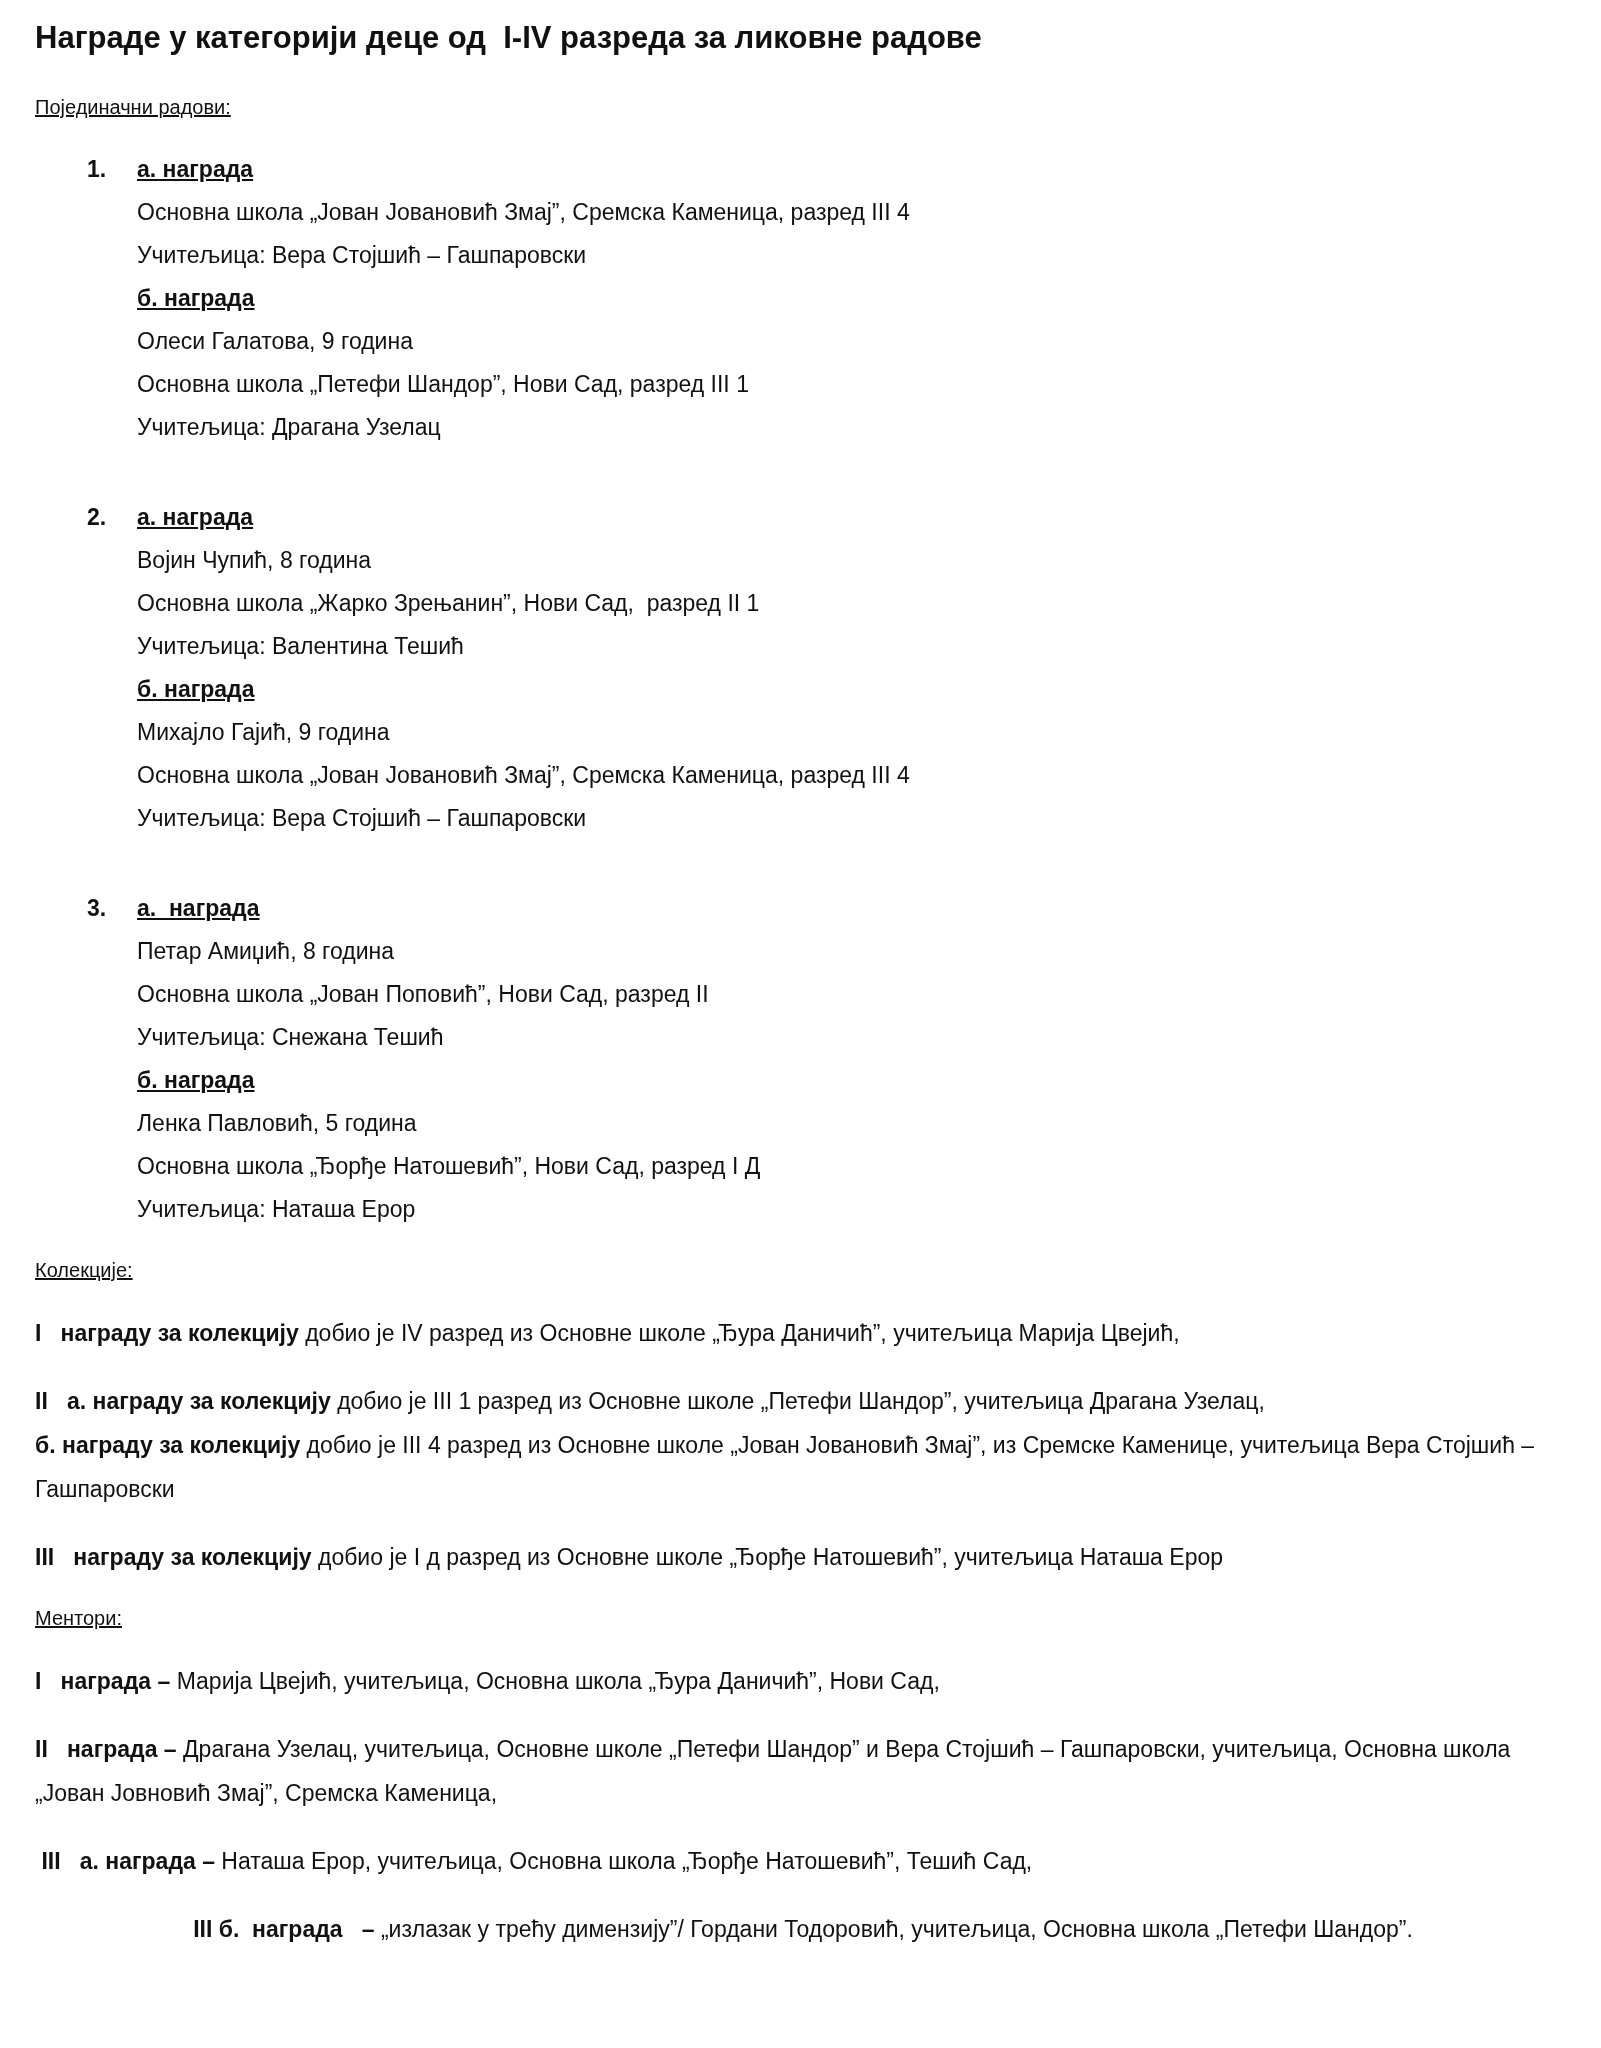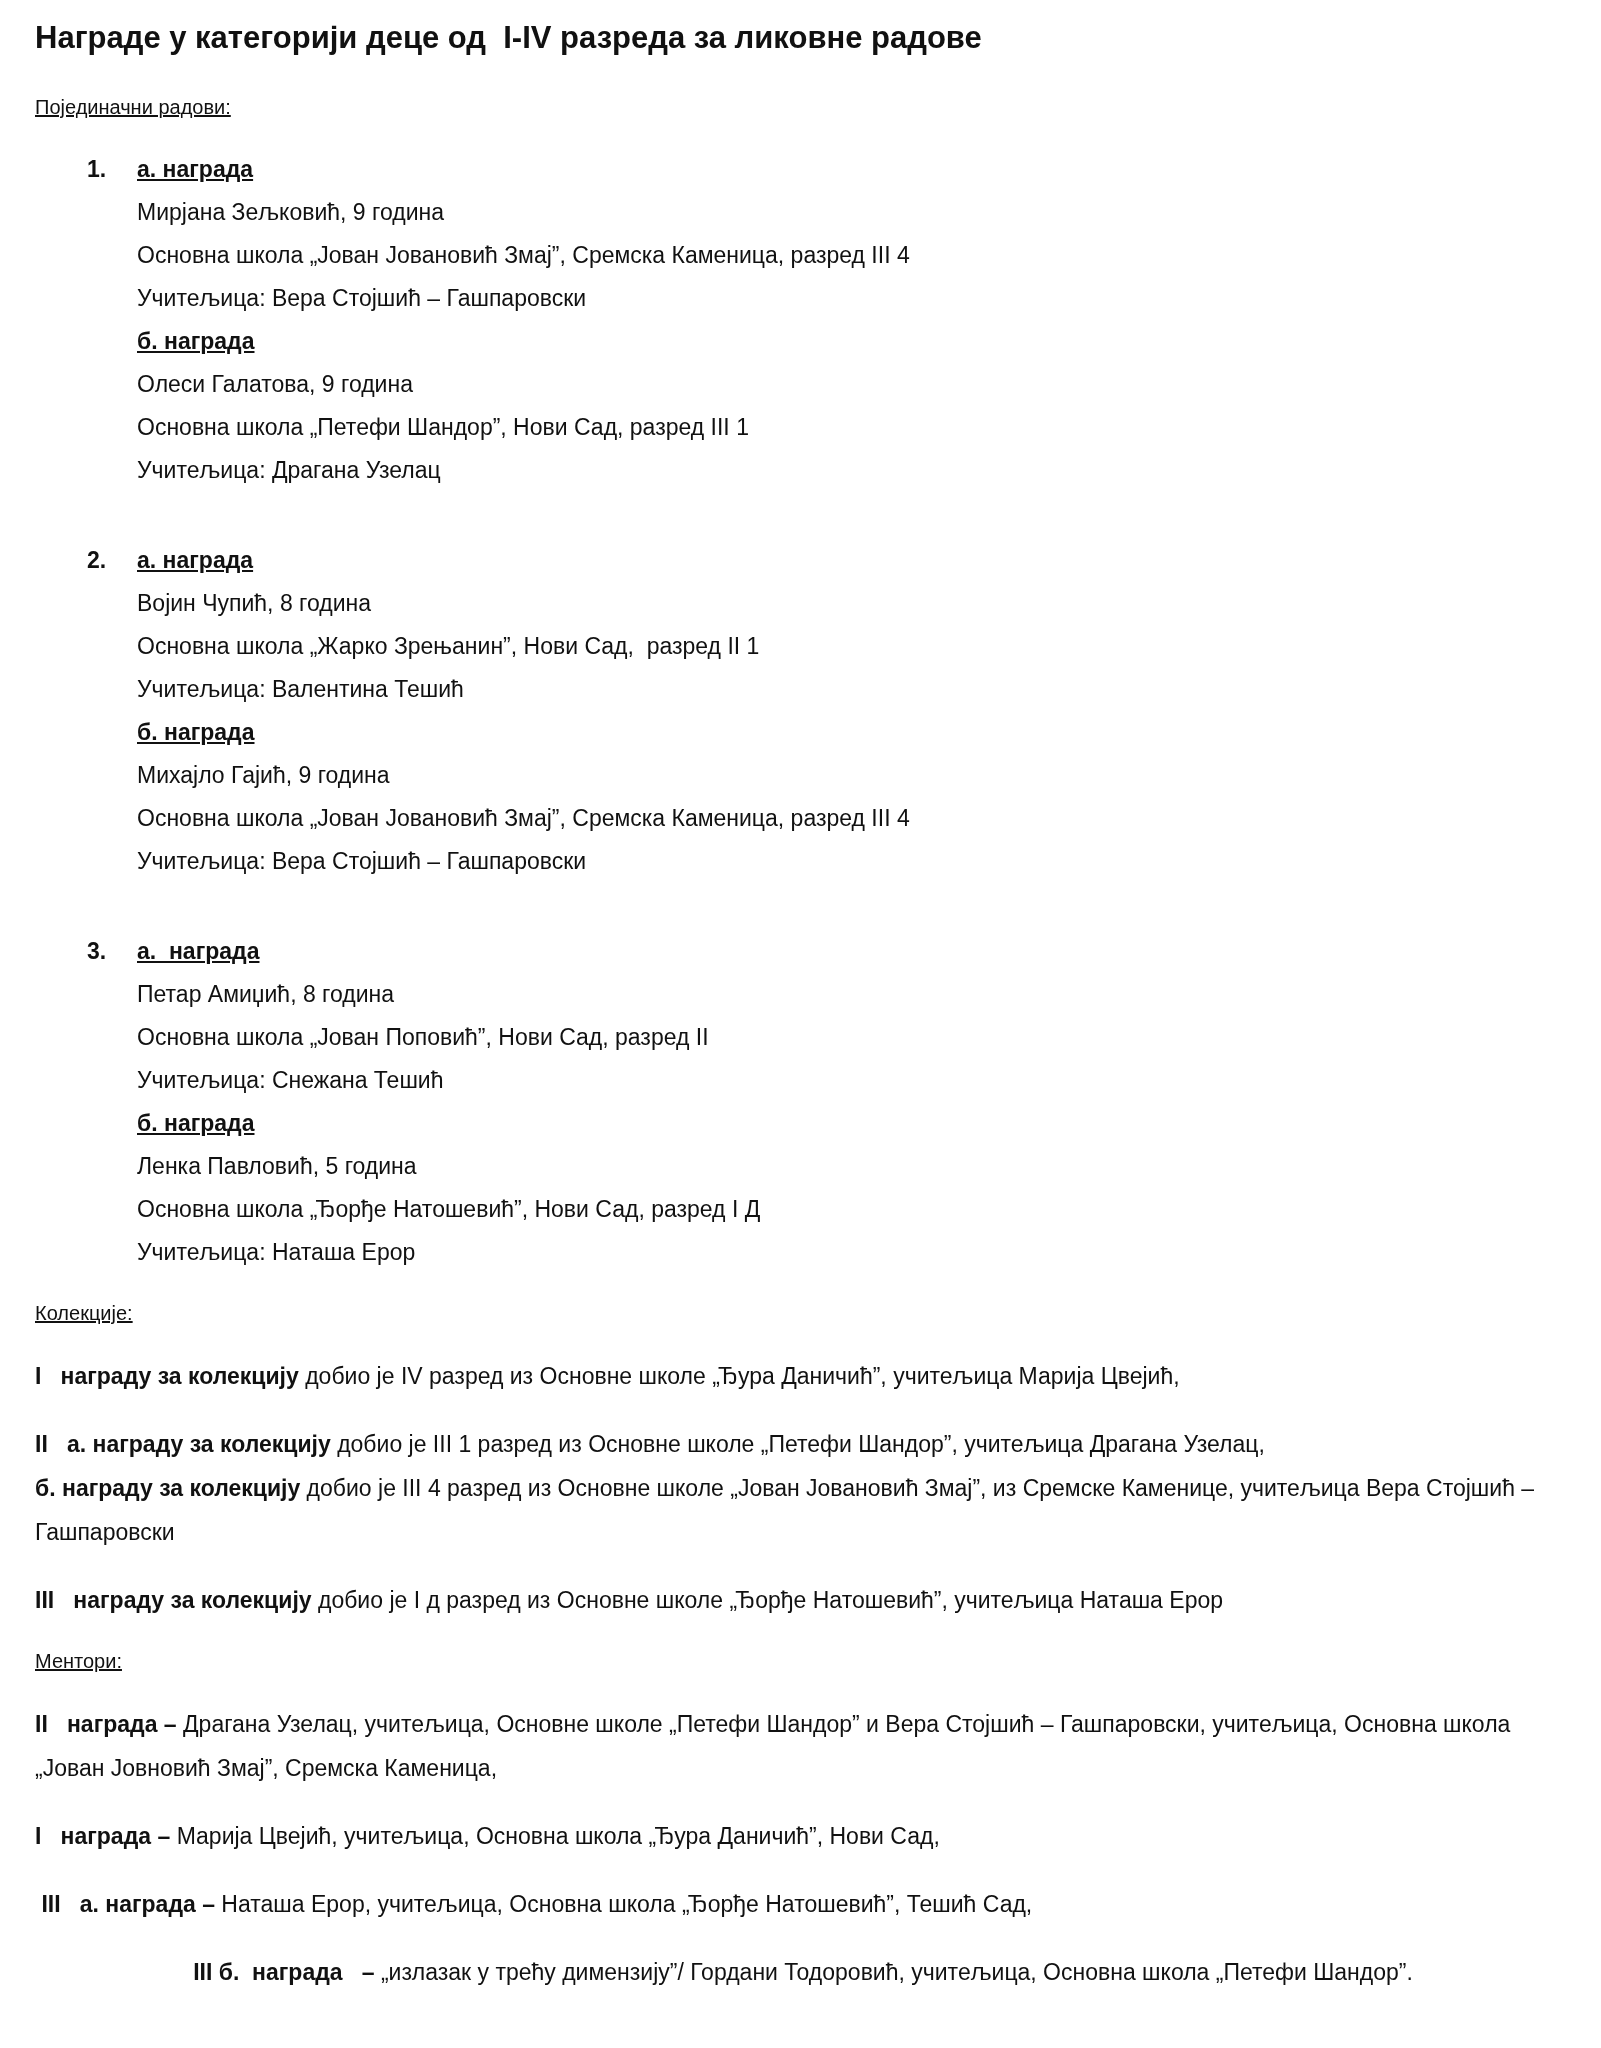--- a/index.html
+++ b/index.html
@@ -87,21 +87,20 @@
   <h1 class="doc-title">Награде у категорији деце од  I-IV разреда за ликовне радове</h1>
 
   <p class="section-heading">Појединачни радови:</p>
 
   <ol class="awards-list">
 
     <li class="award-item">
       <span class="award-num">1.</span>
       <div class="award-body">
         <p class="award-label">а. награда</p>
-        <p>Мирјана Зељковић, 9 година</p>
         <p>Основна школа „Јован Јовановић Змај”, Сремска Каменица, разред III 4</p>
         <p>Учитељица: Вера Стојшић – Гашпаровски</p>
         <p class="award-label">б. награда</p>
         <p>Олеси Галатова, 9 година</p>
         <p>Основна школа „Петефи Шандор”, Нови Сад, разред III 1</p>
         <p>Учитељица: Драгана Узелац</p>
       </div>
     </li>
 
     <li class="award-item">
@@ -137,21 +136,21 @@
   <p class="section-heading">Колекције:</p>
 
   <p class="para"><b>I   награду за колекцију</b><span> добио је IV разред из Основне школе „Ђура Даничић”, учитељица Марија Цвејић,</span></p>
 
   <p class="para"><b>II   а. награду за колекцију</b><span> добио је III 1 разред из Основне школе „Петефи Шандор”, учитељица Драгана Узелац,</span><br><b>б. награду за колекцију</b><span> добио је III 4 разред из Основне школе „Јован Јовановић Змај”, из Сремске Каменице, учитељица Вера Стојшић – Гашпаровски</span></p>
 
   <p class="para"><b>III   награду за колекцију</b><span> добио је I д разред из Основне школе „Ђорђе Натошевић”, учитељица Наташа Ерор</span></p>
 
   <p class="section-heading">Ментори:</p>
 
+  <p class="para"><b>I   награда –</b><span> Марија Цвејић, учитељица, Основна школа „Ђура Даничић”, Нови Сад,</span></p>
+
   <p class="para"><b>II   награда –</b><span> Драгана Узелац, учитељица, Основне школе „Петефи Шандор” и Вера Стојшић – Гашпаровски, учитељица, Основна школа „Јован Јовновић Змај”, Сремска Каменица,</span></p>
-
-  <p class="para"><b>I   награда –</b><span> Марија Цвејић, учитељица, Основна школа „Ђура Даничић”, Нови Сад,</span></p>
 
   <p class="para"><b> III   а. награда –</b><span> Наташа Ерор, учитељица, Основна школа „Ђорђе Натошевић”, Тешић Сад,</span></p>
 
   <p class="para"><b>III б.  награда   –</b><span> „излазак у трећу димензију”/ Гордани Тодоровић, учитељица, Основна школа „Петефи Шандор”.</span></p>
 
 </div>
 
 </body></html>

